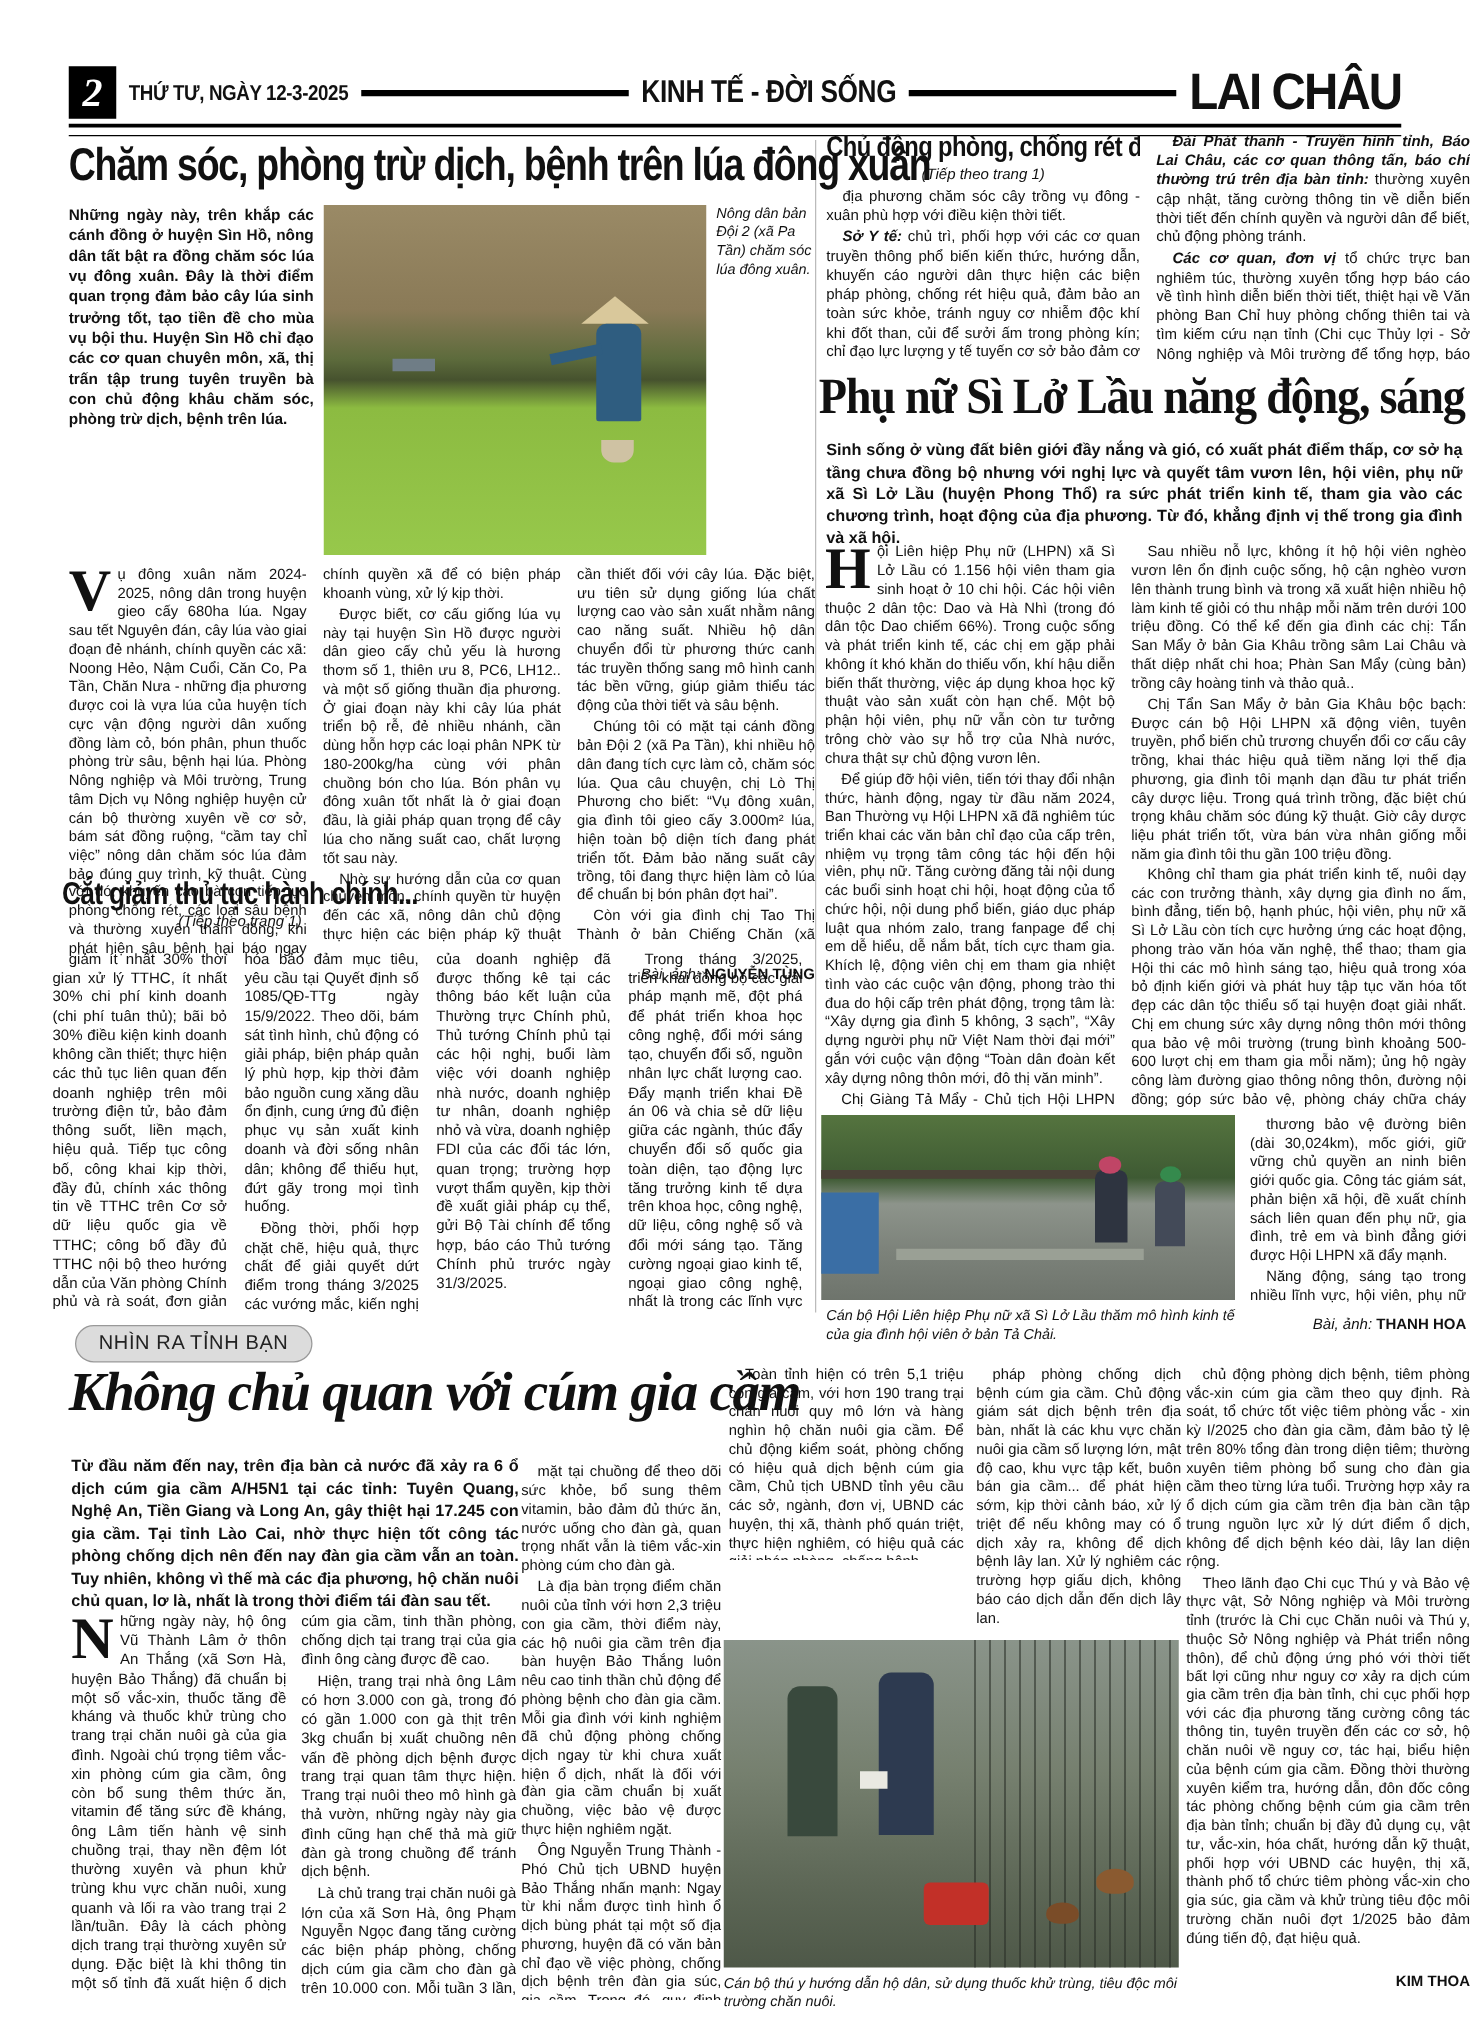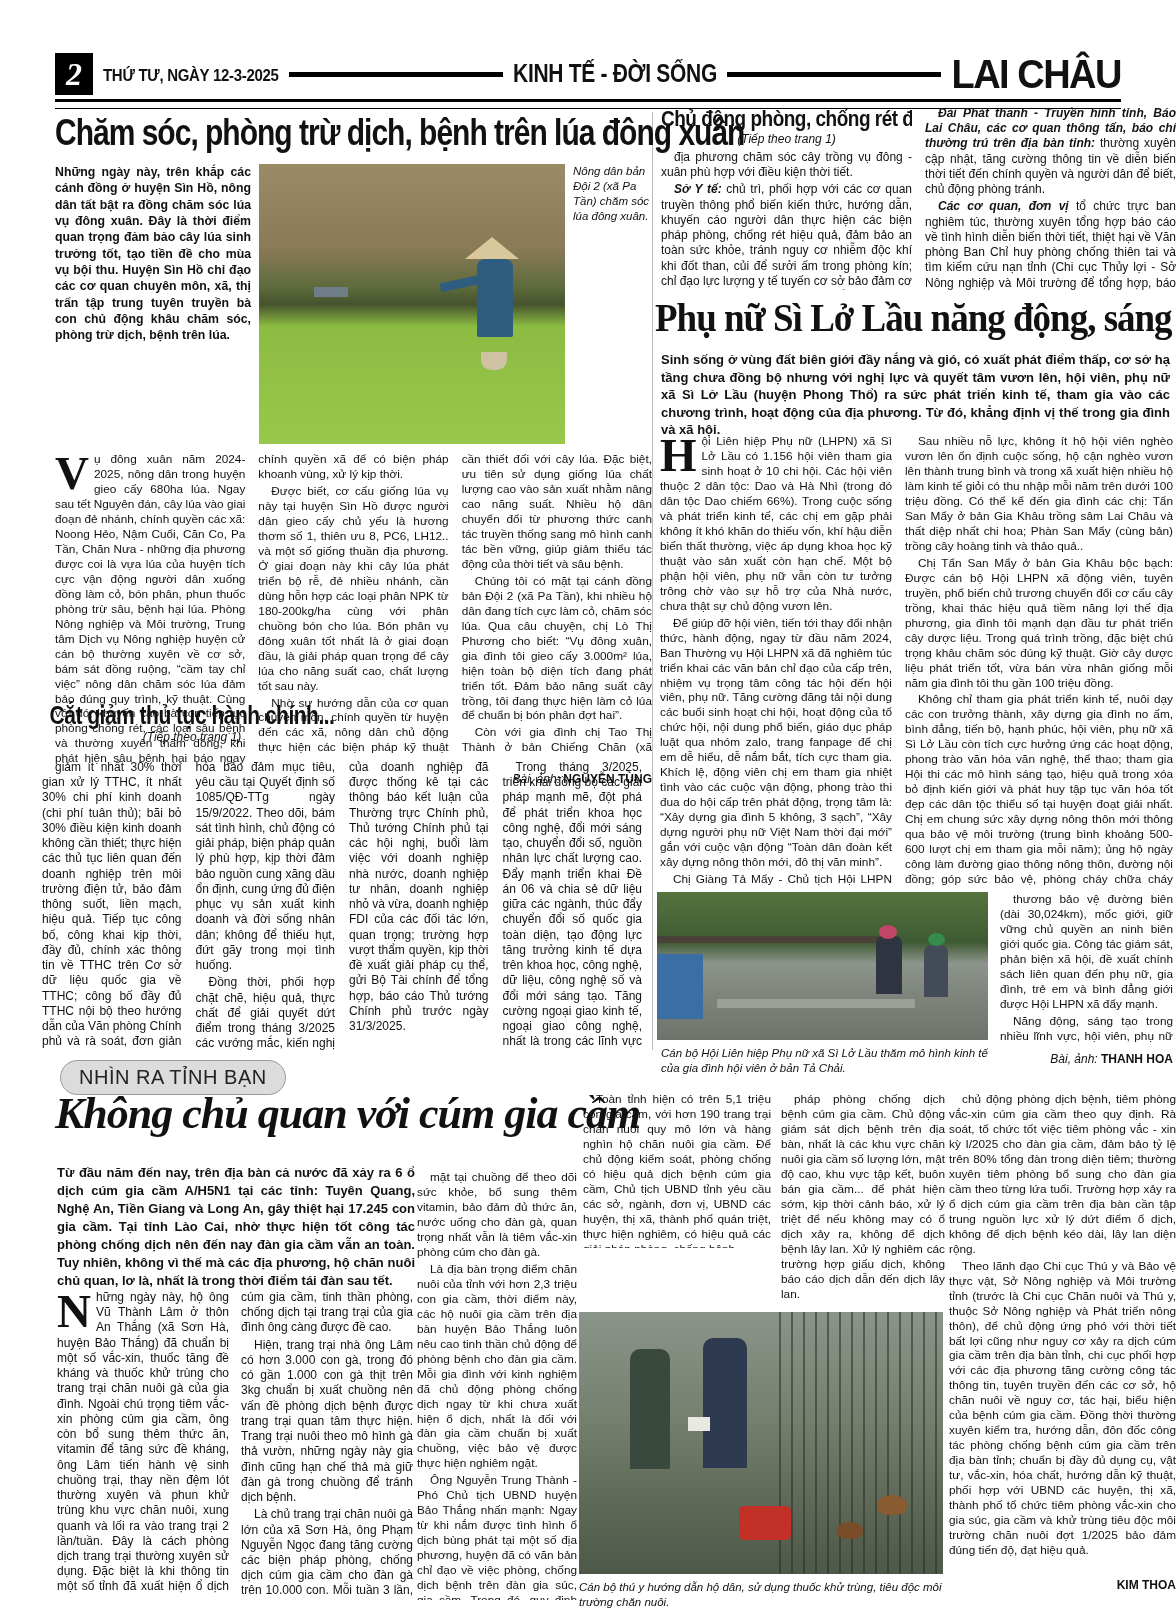--- a/index.html
+++ b/index.html
@@ -72,21 +72,21 @@
   #artC .cbyline{position:absolute;left:345px;top:760px;width:173px;}
   
   #artD{position:absolute;left:42px;top:700px;width:600px;height:352px;}
   #artD .head{width:300px;text-align:center;}
   #artD .title{font-weight:bold;font-size:21px;letter-spacing:-0.5px;transform:scaleY(1.2);margin:4px 0 2px 0;white-space:nowrap;}
   #artD .cont{font-style:italic;font-size:12px;margin-bottom:6px;}
   #artD .body{position:absolute;left:0;top:60px;width:600px;height:292px;column-count:4;column-gap:14px;font-size:12px;}
   
   #artE{position:absolute;left:55px;top:1058px;width:1121px;height:552px;}
   #artE .badge{position:absolute;left:5px;top:2px;background:#dcdcdc;border:1px solid #999;border-radius:18px;
-               padding:5px 18px;font-size:20px;letter-spacing:0.5px;color:#222;}
+               padding:5px 18px;font-size:16px;letter-spacing:0.5px;color:#222;}
   #artE .title{position:absolute;left:0;top:30px;width:520px;text-align:center;
                font-family:"Liberation Serif","DejaVu Serif",serif;font-style:italic;font-weight:bold;
                font-size:44px;letter-spacing:-1px;white-space:nowrap;}
   #artE .lede{position:absolute;left:2px;top:106px;width:358px;font-weight:bold;font-size:13px;line-height:1.38;}
   #artE .e12{position:absolute;left:2px;top:232px;width:356px;height:310px;column-count:2;column-gap:12px;font-size:12px;}
   #artE .e3{position:absolute;left:362px;top:112px;width:160px;height:430px;font-size:11.8px;}
   #artE .e4{position:absolute;left:528px;top:34px;width:188px;height:156px;font-size:11.8px;}
   #artE .e5{position:absolute;left:726px;top:34px;width:164px;height:214px;font-size:11.8px;}
   #artE .e6{position:absolute;left:894px;top:34px;width:227px;height:478px;font-size:11.8px;}
   #photoE{position:absolute;left:524px;top:254px;width:364px;height:262px;background:

